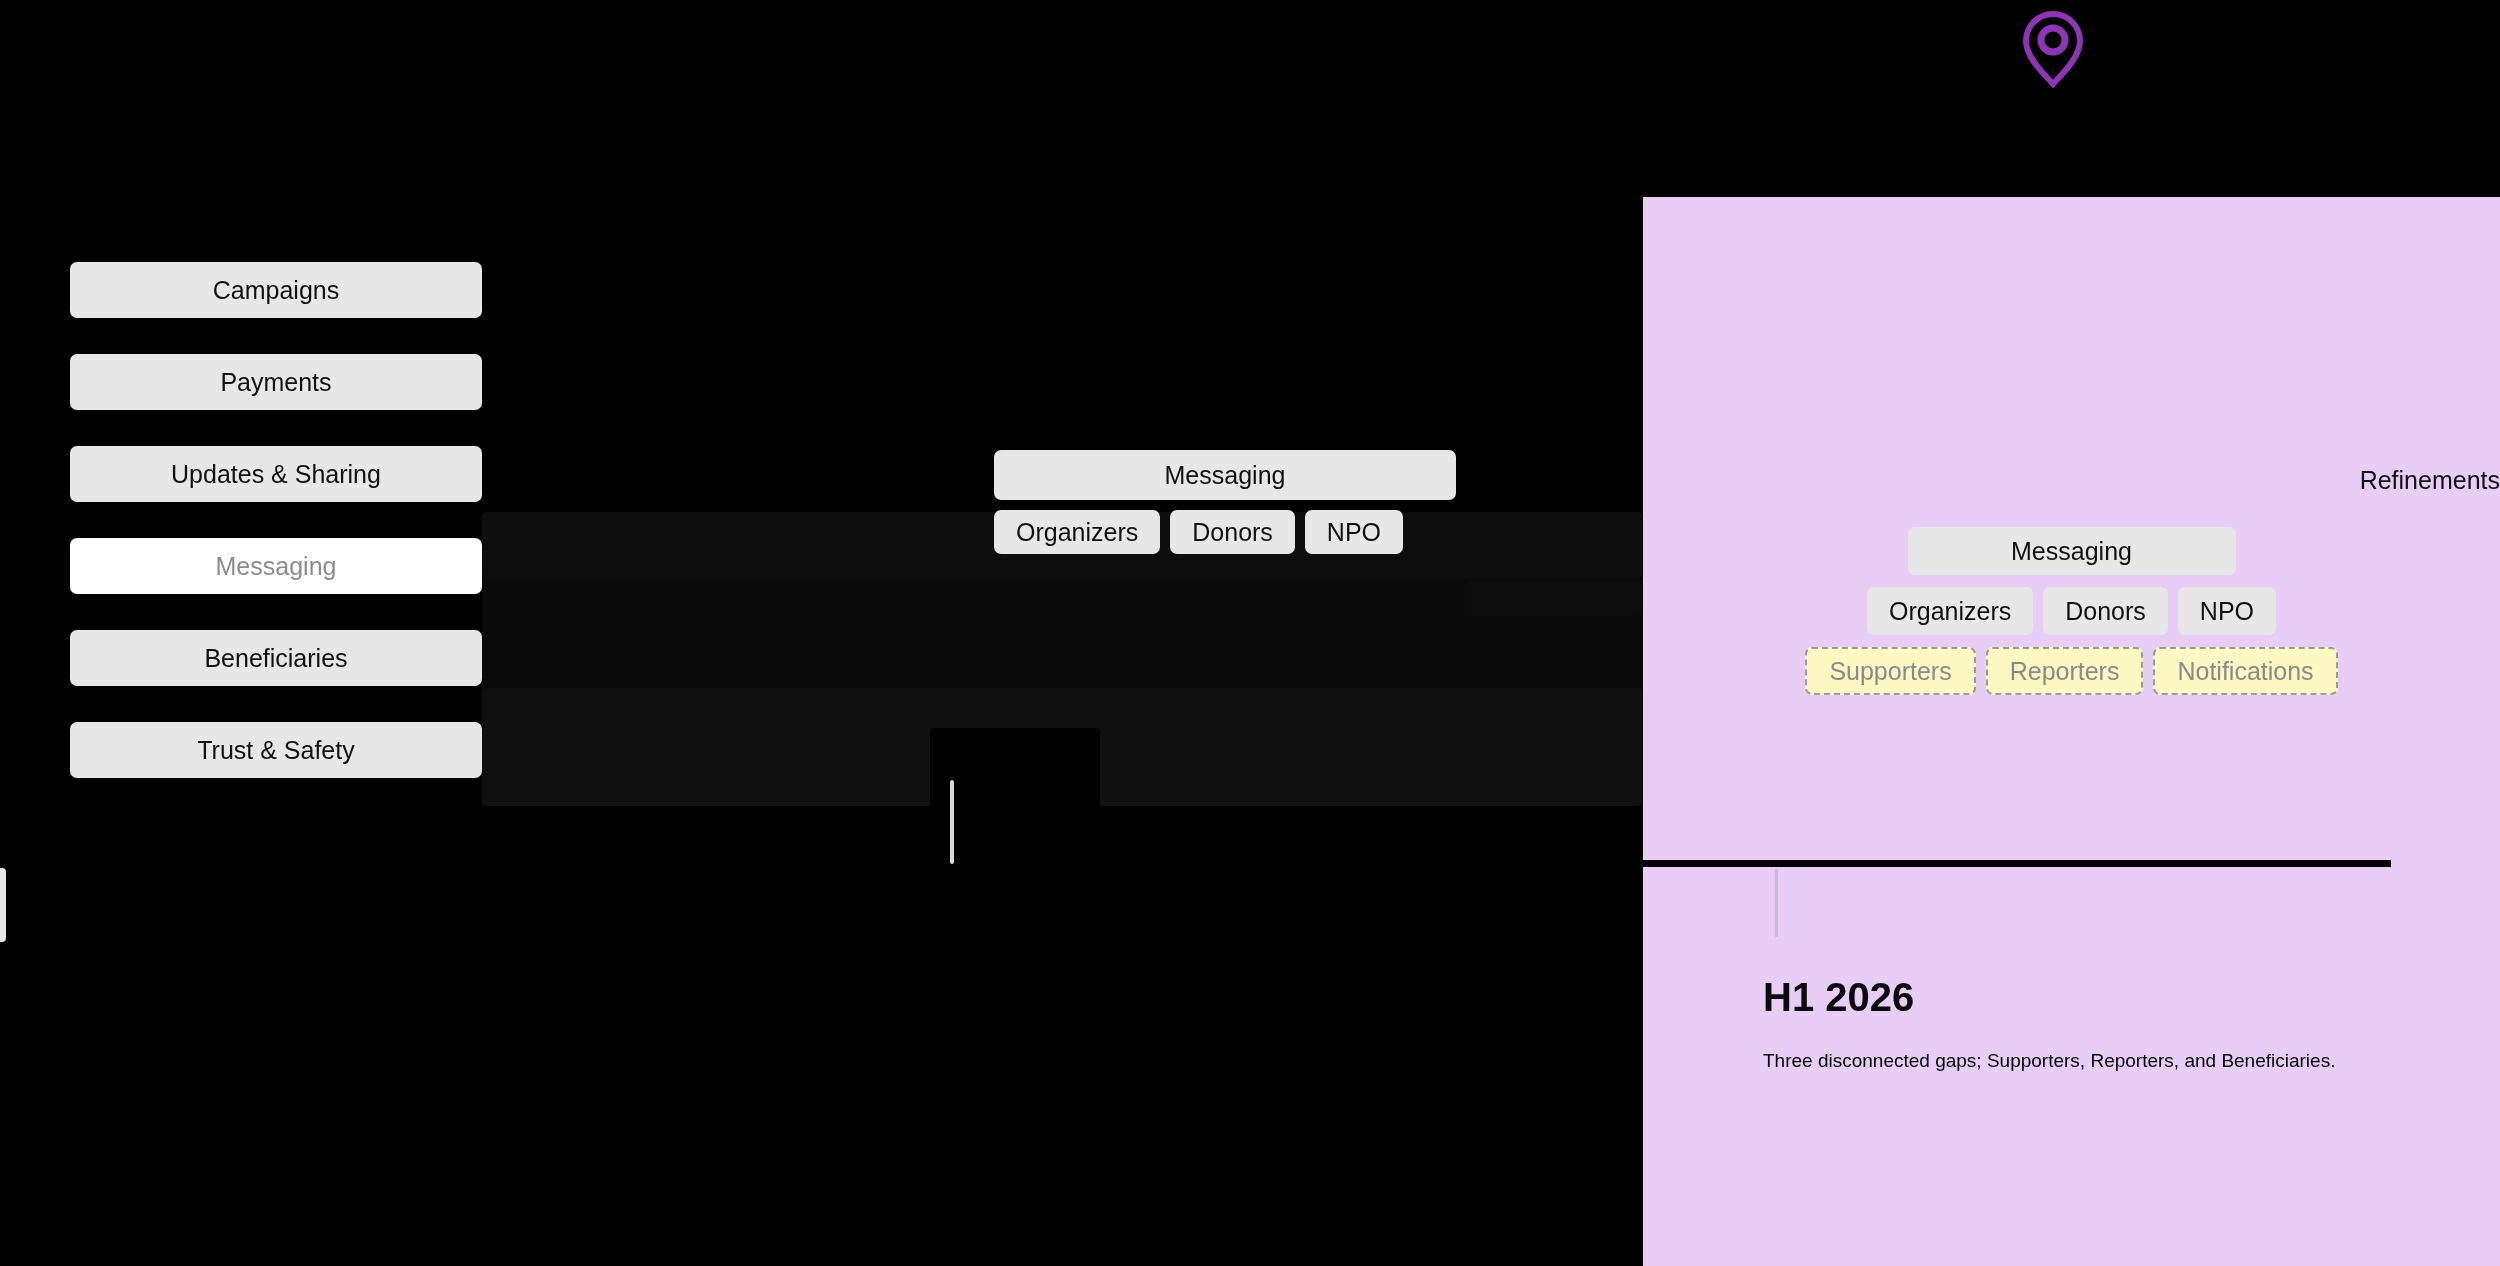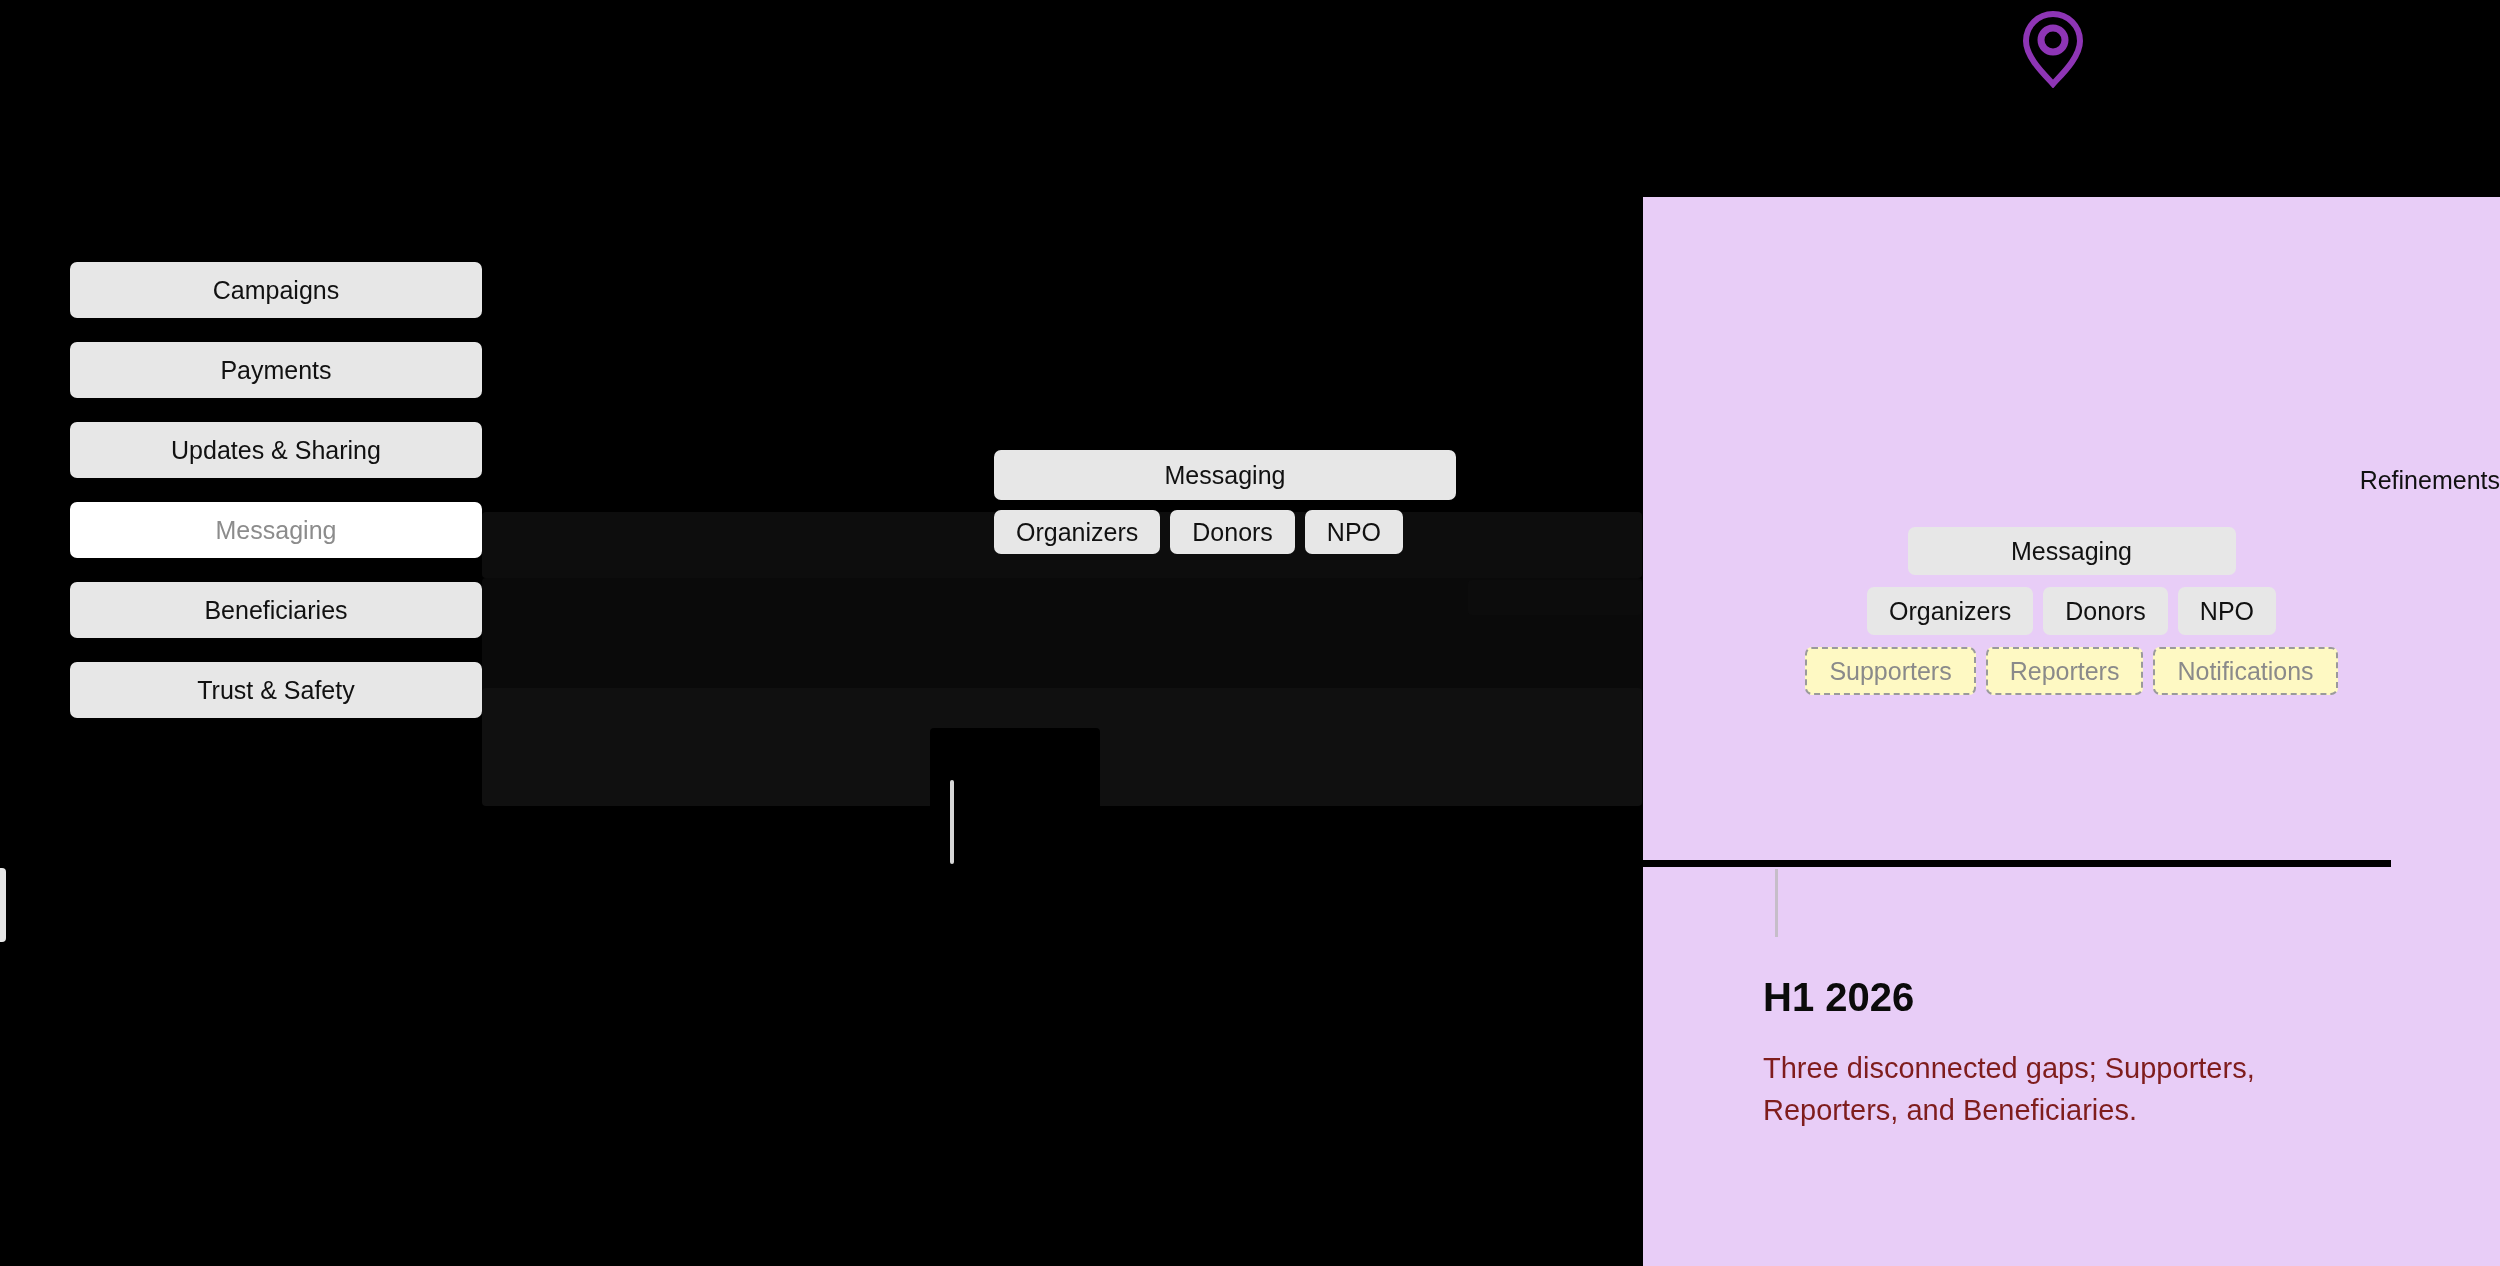--- a/index.html
+++ b/index.html
@@ -31,21 +31,21 @@
   }
 
   
   #left-nav {
     position: absolute;
     left: 70px;
     top: 262px;
     width: 412px;
     display: flex;
     flex-direction: column;
-    gap: 24px;
+    gap: 36px;
   }
   #left-nav .nav-btn {
     height: 56px;
     width: 100%;
   }
   #left-nav .nav-btn.active {
     background: #ffffff;
     color: #8c8c8c;
   }
 
@@ -166,23 +166,23 @@
   }
   #footer-heading {
     font-size: 40px;
     font-weight: bold;
     color: #0b0b0b;
     line-height: 1.1;
     margin: 0;
   }
   #footer-body {
     margin: 28px 0 0 0;
-    font-size: 29px;
+    font-size: 19px;
     line-height: 1.45;
-    color: #7f1d1d;
+    color: #000000;
     max-width: 600px;
   }
 </style>
 </head>
 <body>
 
 <div class="ghost" id="ghost-a"></div>
 <div class="ghost" id="ghost-b"></div>
 <div class="ghost" id="ghost-c"></div>
 <div class="ghost" id="ghost-d"></div>

